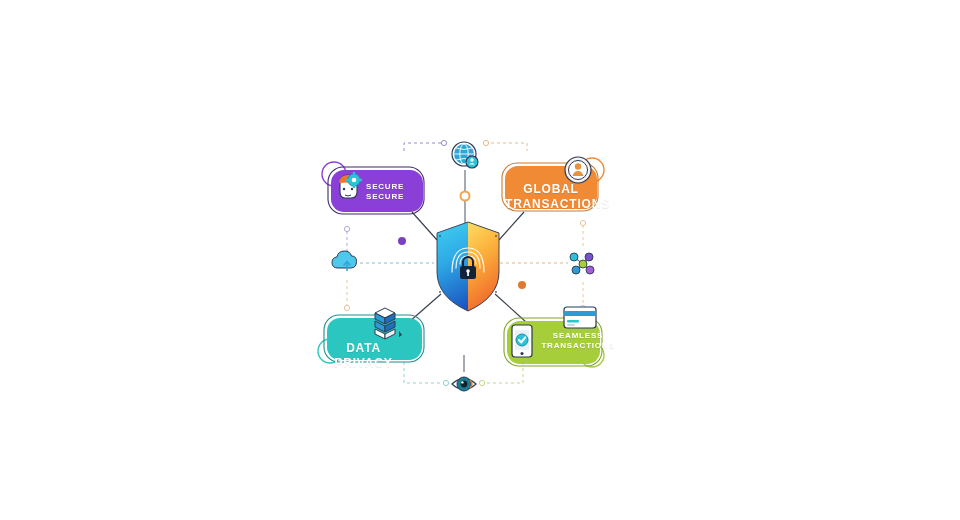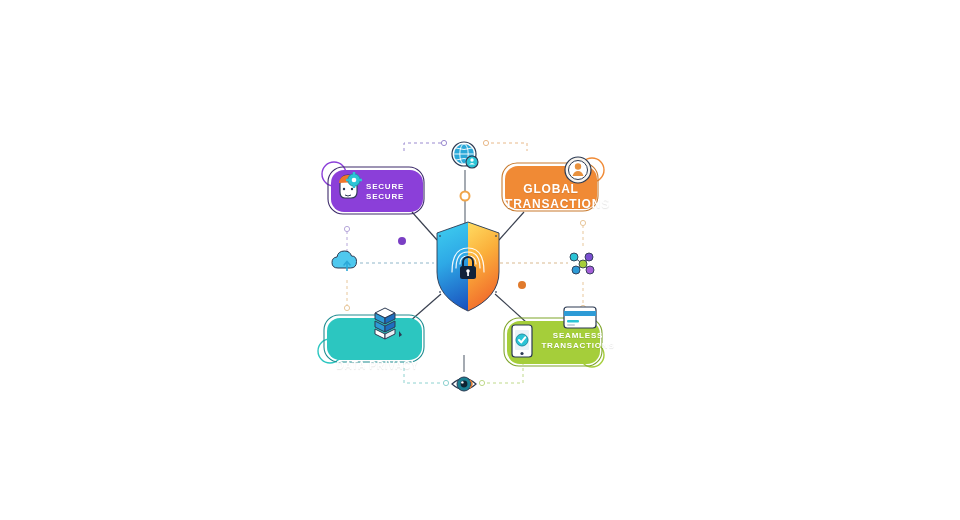--- a/index.html
+++ b/index.html
@@ -222,21 +222,21 @@
   <div class="card-label" style="left:366px;top:182px;width:58px;font-size:8px;text-align:left;">
     <div>SECURE</div>
     <div>SECURE</div>
   </div>
 
   <div class="card-label" style="left:505px;top:182px;width:92px;font-size:12px;text-align:center;">
     <div>GLOBAL</div>
     <div>TRANSACTIONS</div>
   </div>
 
-  <div class="card-label" style="left:330px;top:341px;width:95px;font-size:10px;text-align:center;margin-top:19px;">
+  <div class="card-label" style="left:316px;top:341px;width:95px;font-size:12px;text-align:center;">
     <div>DATA PRIVACY</div>
   </div>
 
   <div class="card-label" style="left:528px;top:331px;width:76px;font-size:8px;text-align:center;margin-left:12px;">
     <div>SEAMLESS</div>
     <div>TRANSACTIONS</div>
   </div>
 
 </div>
 

